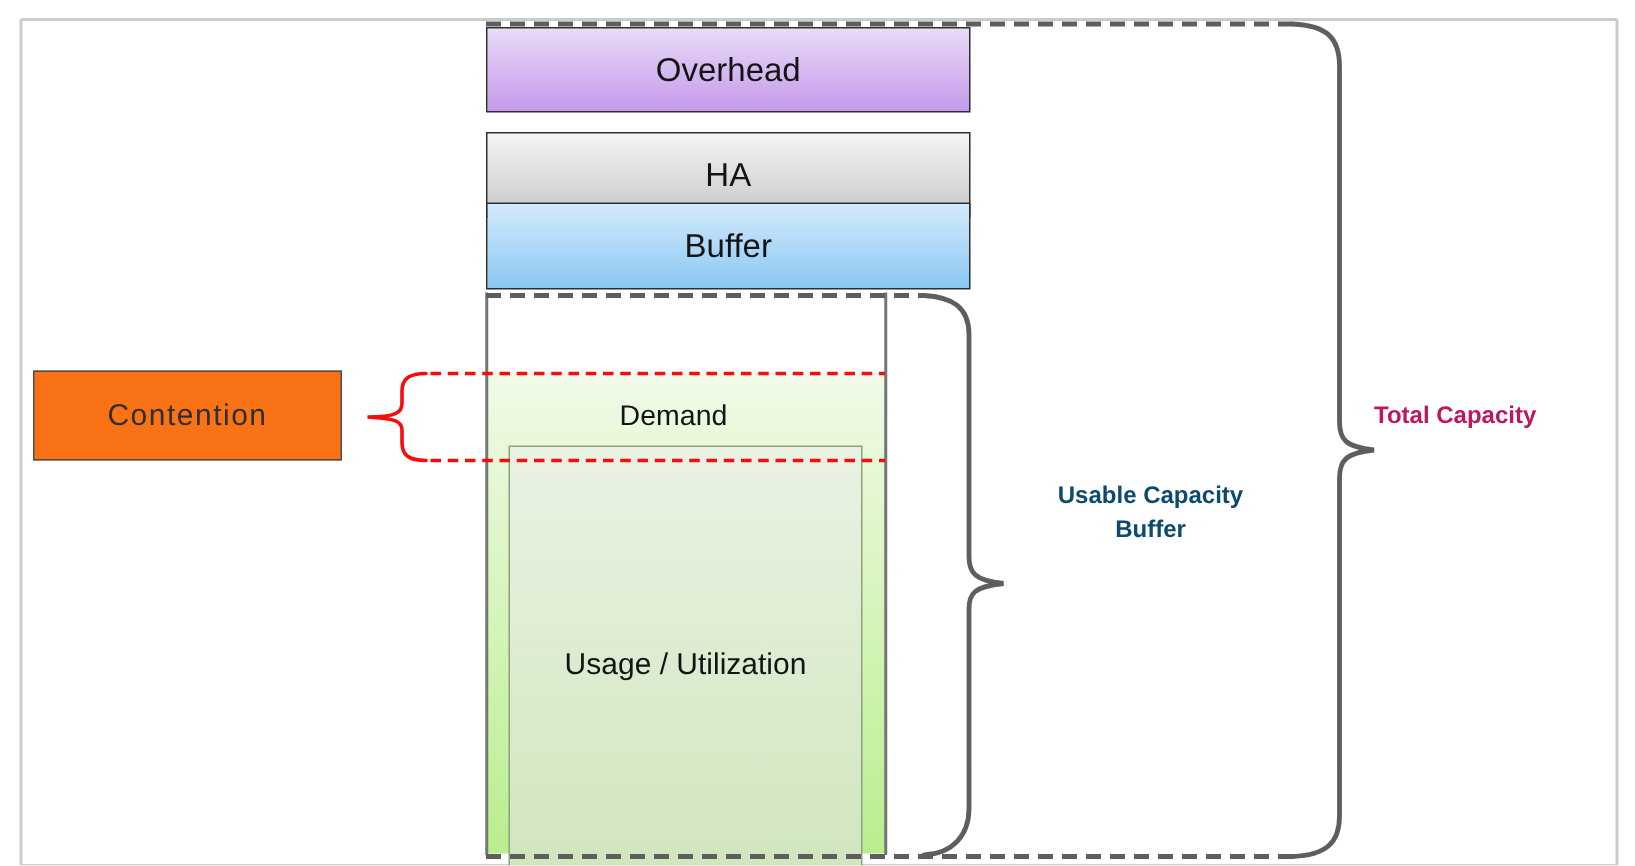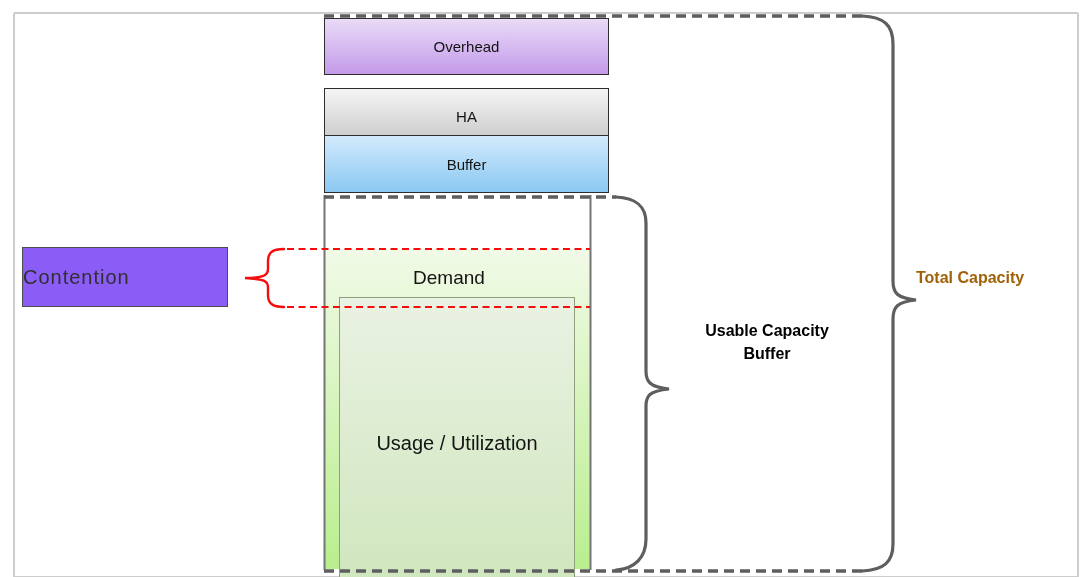--- a/index.html
+++ b/index.html
@@ -13,24 +13,24 @@
   }
   #frame {
     position: absolute;
     left: 13px; top: 12px;
     width: 1066px; height: 566px;
     border: 2px solid var(--frame, #cccccc);
     border-radius: 2px;
   }
   .abs { position: absolute; box-sizing: border-box; }
   .stackbox {
-    left: 324px; width: 285px;
+    left: 324px; width: 323px;
     border: 1.5px solid var(--box-border, #2d2d2d);
     display: flex; align-items: center; justify-content: center;
-    font-size: 15px; color: var(--text, #141414);
+    font-size: 22px; color: var(--text, #141414);
     z-index: 2;
   }
   #overhead-box { top: 18px; height: 57px;
     background: linear-gradient(to bottom, var(--overhead-top,#e9dbf7), var(--overhead-bottom,#c49aea)); }
   #ha-box { top: 88px; height: 57px;
     background: linear-gradient(to bottom, var(--ha-top,#f5f5f5), var(--ha-bottom,#c7c7c7)); }
   #buffer-box { top: 135px; height: 58px;
     background: linear-gradient(to bottom, var(--buffer-top,#d3eafc), var(--buffer-bottom,#8ac8f2)); }
   #demand-area {
     left: 324px; top: 249px; width: 267px; height: 320px;
@@ -47,34 +47,34 @@
     left: 339px; top: 297px; width: 236px; height: 292px;
     border: 1px solid var(--usage-border, #8fa07e);
     background: linear-gradient(to bottom, var(--usage-top,#eaf2e3), var(--usage-bottom,#cfe6bd));
     display: flex; align-items: center; justify-content: center;
     font-size: 20px; color: var(--text, #141414);
     z-index: 2;
   }
   #contention-box {
     left: 22px; top: 247px; width: 206px; height: 60px;
     border: 1.5px solid var(--contention-border, #4c4c4c);
-    background: #8b5cf6;
-    display: flex; align-items: center; justify-content: flex-start;
+    background: #f97316;
+    display: flex; align-items: center; justify-content: center;
     font-size: 20px; letter-spacing: 1px; color: #2f2f2f;
     z-index: 3;
   }
   #usable-caption {
     left: 682px; top: 319px; width: 170px;
     text-align: center; font-weight: bold; font-size: 16px;
-    line-height: 23px; color: #000000; z-index: 3;
+    line-height: 23px; color: #0c4a6e; z-index: 3;
   }
   #total-caption {
     left: 916px; top: 269px; width: 160px;
     text-align: left; font-weight: bold; font-size: 16px;
-    color: #a16207; z-index: 3;
+    color: #be185d; z-index: 3;
   }
   #overlay {
     position: absolute; left: 0; top: 0;
     width: 1090px; height: 577px;
     z-index: 5; pointer-events: none;
   }
   .gdash   { stroke: var(--gray-line,#5e5e5e); stroke-width: 3.4; fill: none; stroke-dasharray: 10 6; }
   .gsolid  { stroke: var(--gray-line,#5e5e5e); stroke-width: 3.2; fill: none; stroke-linecap: round; }
   .cborder { stroke: var(--container-border,#757575); stroke-width: 2; fill: none; }
   .rsolid  { stroke: var(--red,#f50d0d); stroke-width: 2.4; fill: none; stroke-linecap: round; }

